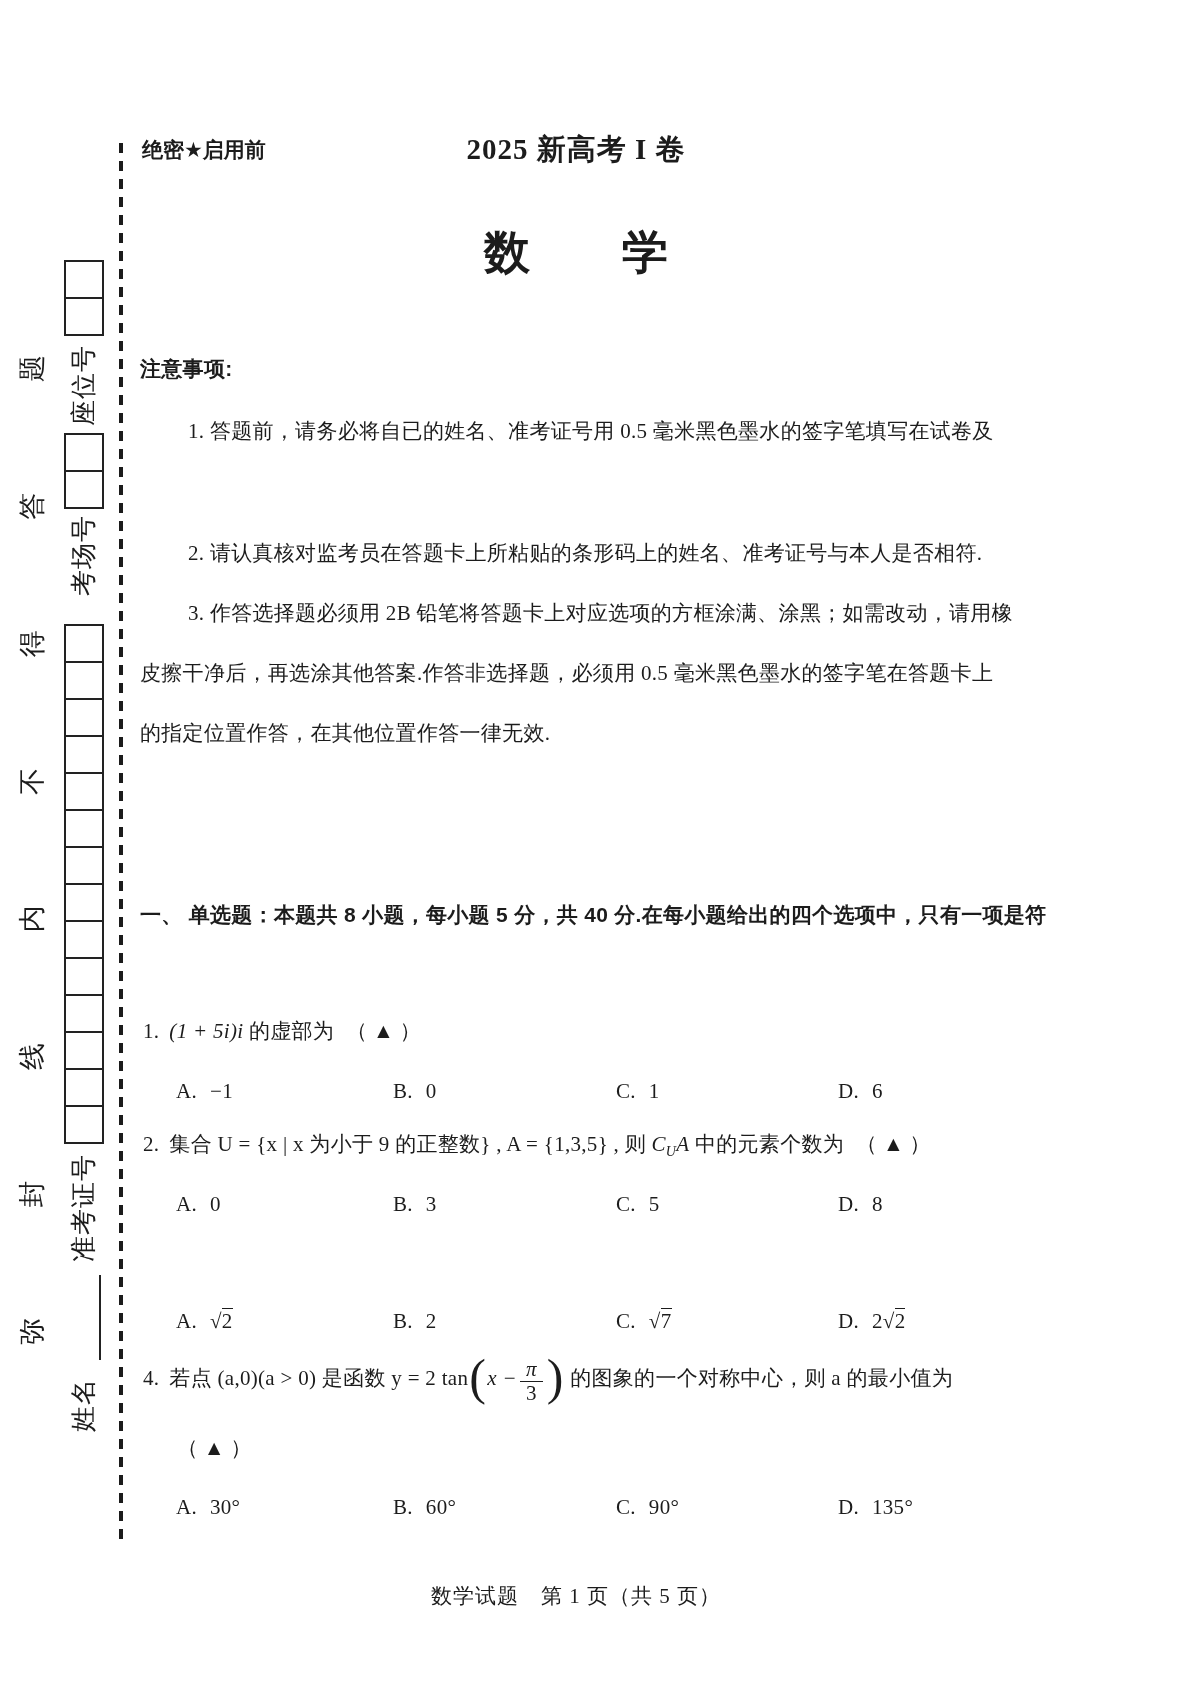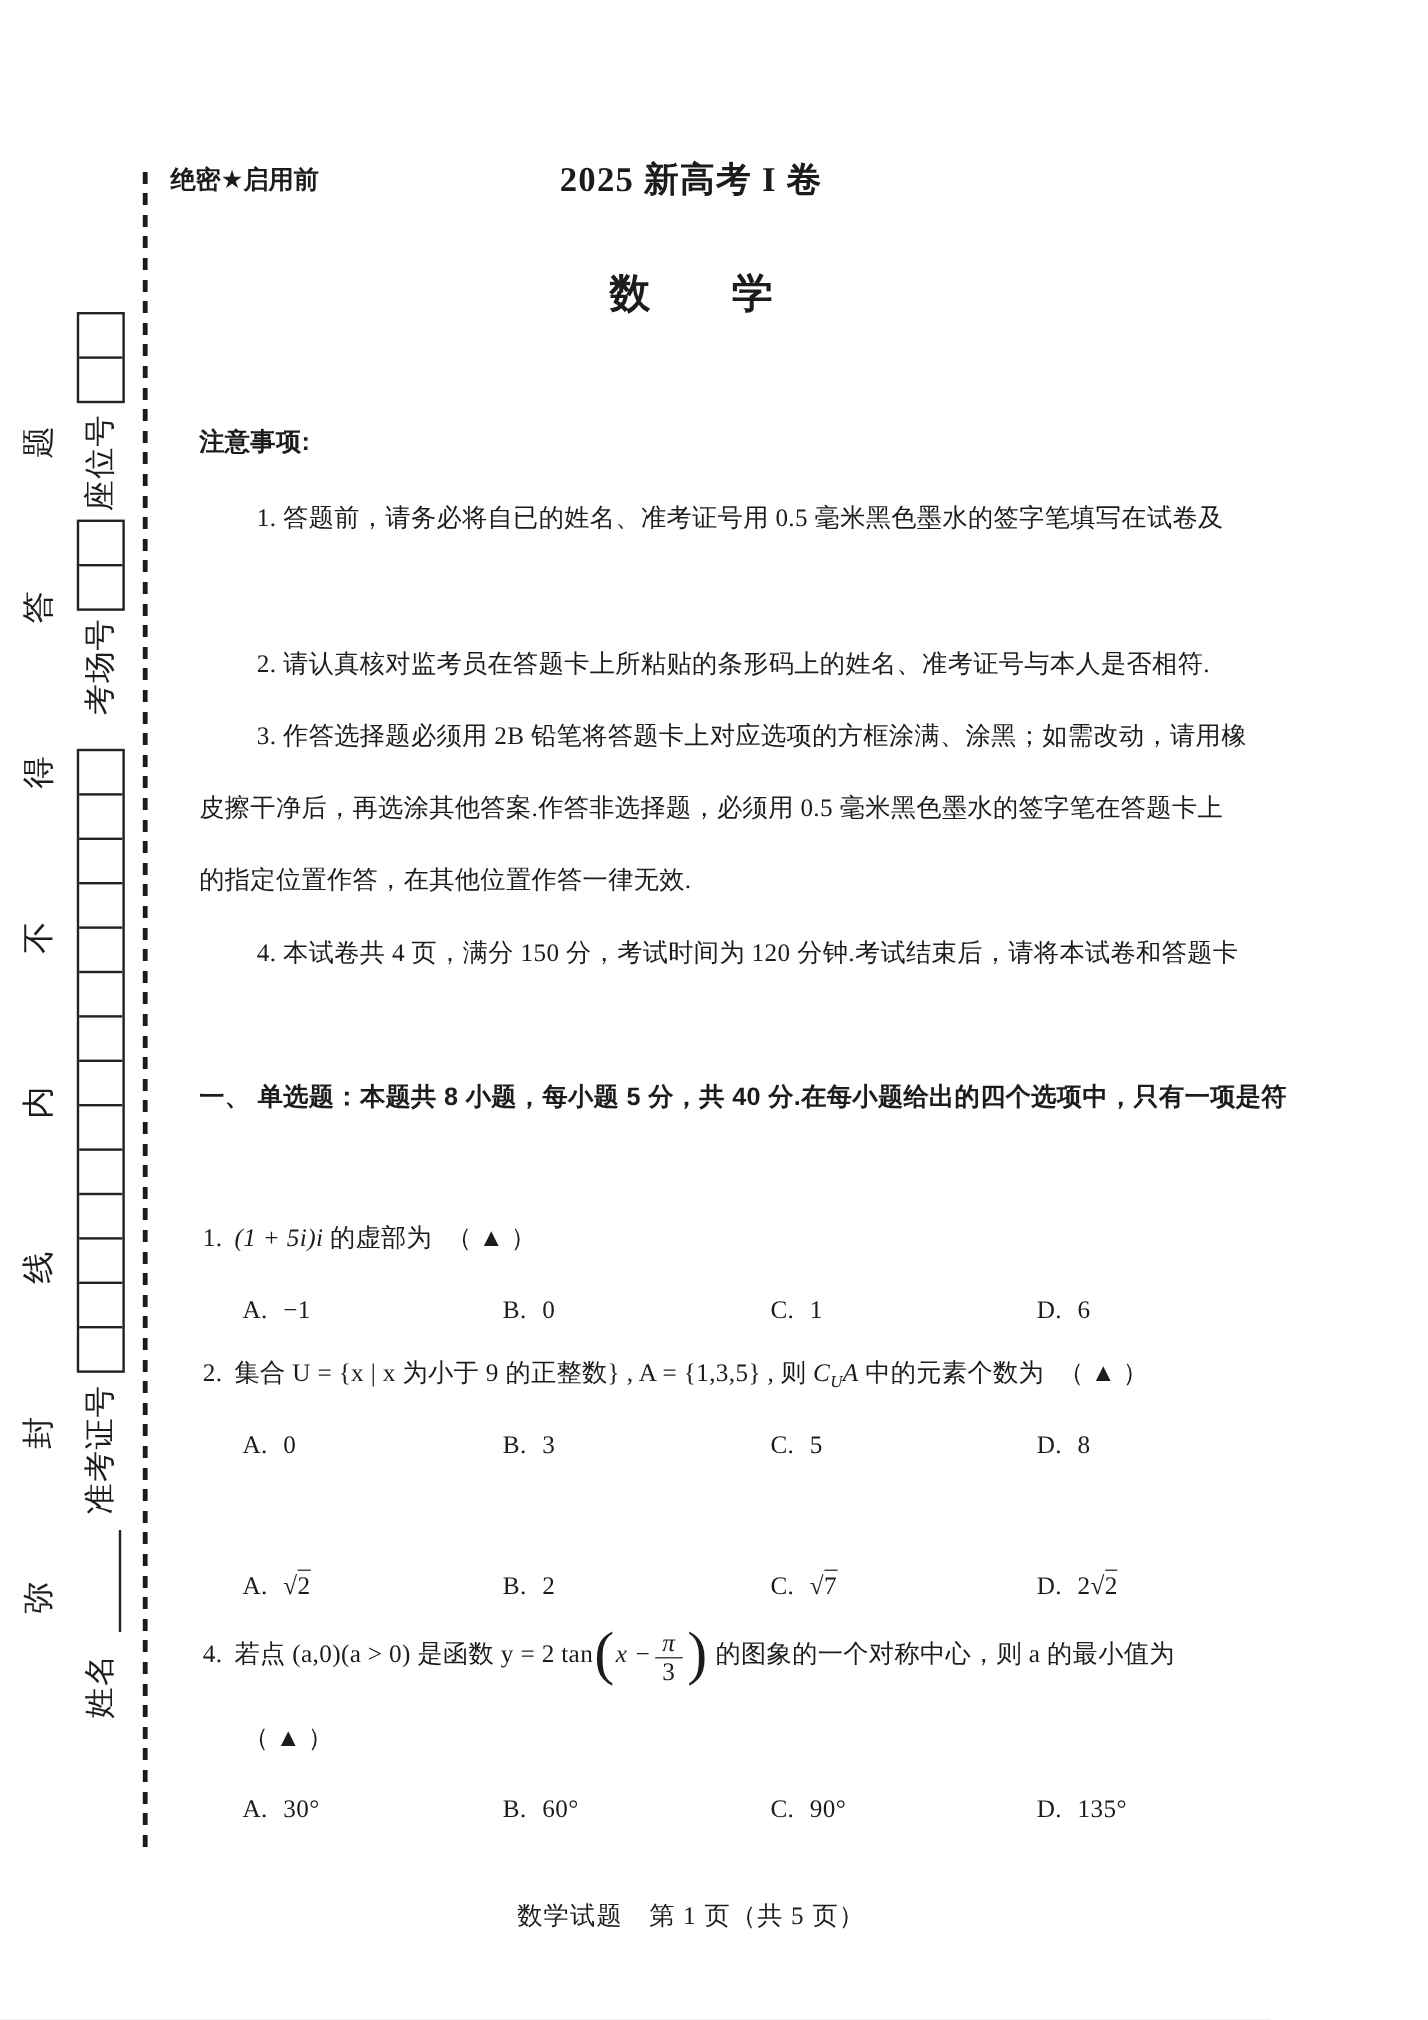--- a/index.html
+++ b/index.html
@@ -31,23 +31,23 @@
     border-bottom:2px solid #222; align-self:flex-end; margin-bottom:3px;
   }
   .cellrow{display:flex; border:2px solid #222; height:36px; flex:0 0 auto; background:#fff;}
   .cellrow span{width:35px; border-left:2px solid #222;}
   .cellrow span:first-child{border-left:none;}
   .ml8{margin-left:8px}.ml13{margin-left:13px}.ml10{margin-left:10px}
   .ml28{margin-left:28px}.ml6{margin-left:6px}.ml7{margin-left:7px}.ml9{margin-left:9px}
   
   .classification{position:absolute; left:142px; top:136px; font-family:"Liberation Sans","DejaVu Sans",sans-serif; font-weight:bold; font-size:21px;}
   .exam-title{position:absolute; left:140px; top:130px; width:872px; text-align:center; font-weight:bold; font-size:29px; letter-spacing:1px;}
-  .subject{position:absolute; left:140px; top:222px; width:872px; text-align:center; font-weight:bold; font-size:34px; font-family:"Liberation Sans","DejaVu Sans",sans-serif;}
+  .subject{position:absolute; left:140px; top:222px; width:872px; text-align:center; font-weight:bold; font-size:46px; font-family:"Liberation Sans","DejaVu Sans",sans-serif;}
   
-  .content{position:absolute; left:140px; top:0; width:872px; height:1683px;margin-left:26px;}
+  .content{position:absolute; left:140px; top:0; width:872px; height:1683px;}
   .line{position:absolute; left:0; width:100%; font-size:21px; line-height:1.3; letter-spacing:0.3px; white-space:nowrap;}
   .bold-sans{font-family:"Liberation Sans","DejaVu Sans",sans-serif; font-weight:bold;}
   .ind48{padding-left:48px;} .ind55{padding-left:55px;} .ind3{padding-left:3px;}
   .qnum{margin-right:10px;}
   .blank{margin-left:12px;}
   .it{font-style:italic;}
   sub.it{font-size:14px;}
   .opt{position:absolute; top:0;}
   .opt .olabel{margin-right:13px;}
   .o1{left:36px}.o2{left:253px}.o3{left:476px}.o4{left:698px}
@@ -114,21 +114,20 @@
 
   <div class="content">
 
     <div class="line bold-sans" style="top:355px">注意事项:</div>
 
     <div class="line ind48" style="top:418px">1. 答题前，请务必将自已的姓名、准考证号用 0.5 毫米黑色墨水的签字笔填写在试卷及</div>
     <div class="line ind48" style="top:540px">2. 请认真核对监考员在答题卡上所粘贴的条形码上的姓名、准考证号与本人是否相符.</div>
     <div class="line ind48" style="top:600px">3. 作答选择题必须用 2B 铅笔将答题卡上对应选项的方框涂满、涂黑；如需改动，请用橡</div>
     <div class="line" style="top:660px">皮擦干净后，再选涂其他答案.作答非选择题，必须用 0.5 毫米黑色墨水的签字笔在答题卡上</div>
     <div class="line" style="top:720px">的指定位置作答，在其他位置作答一律无效.</div>
-    <div class="line ind48" style="top:781px">4. 本试卷共 4 页，满分 150 分，考试时间为 120 分钟.考试结束后，请将本试卷和答题卡</div>
 
     <div class="line bold-sans" style="top:901px">一、 单选题：本题共 8 小题，每小题 5 分，共 40 分.在每小题给出的四个选项中，只有一项是符</div>
 
     <div class="line ind3" style="top:1018px">
       <span class="qnum">1.</span><span class="it">(1 + 5i)i</span><span> 的虚部为</span><span class="blank">（ ▲ ）</span>
     </div>
     <div class="line" style="top:1078px">
       <span class="opt o1"><span class="olabel">A.</span><span class="oval">−1</span></span>
       <span class="opt o2"><span class="olabel">B.</span><span class="oval">0</span></span>
       <span class="opt o3"><span class="olabel">C.</span><span class="oval">1</span></span>

